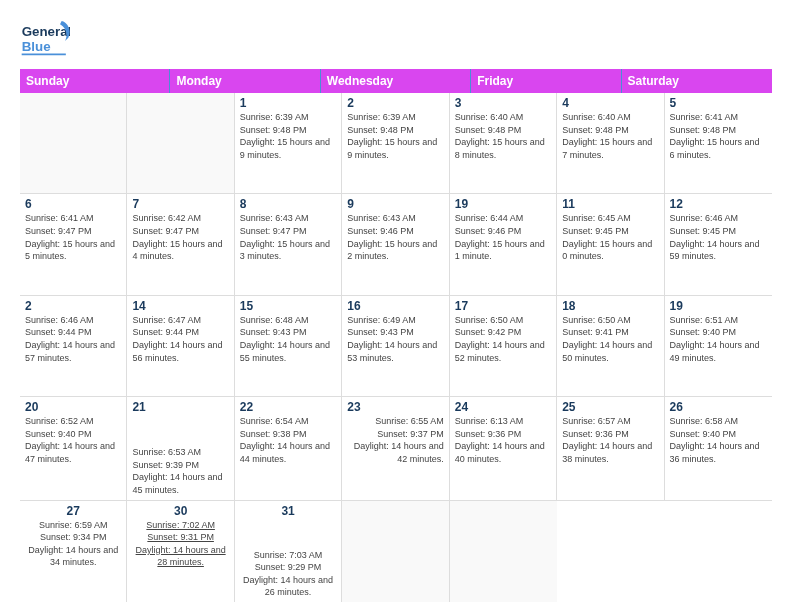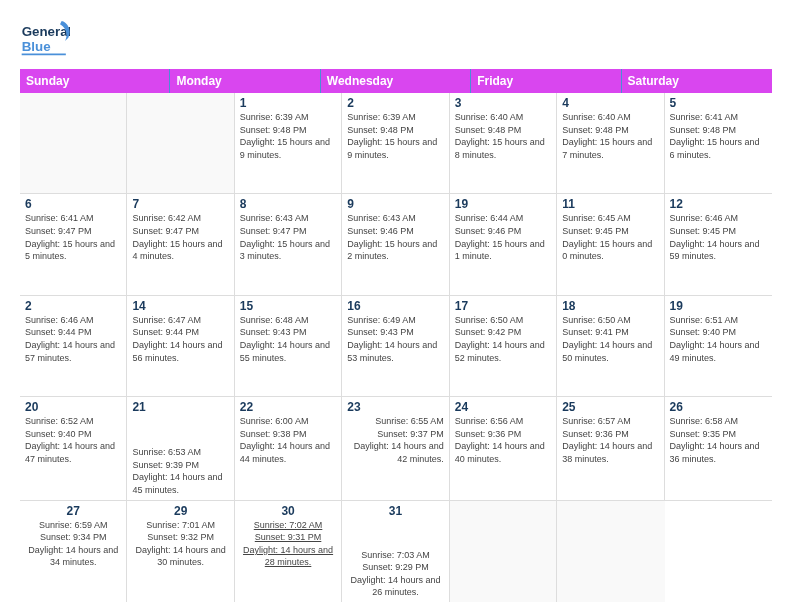--- a/index.html
+++ b/index.html
@@ -256,63 +256,57 @@
 Daylight: 14 hours and 47 minutes.</div>
           </div>
           <div class="cal-cell">
             <div class="day-num">21</div>
             <div class="cell-text" style="white-space: pre-line; margin-top: 32px;">Sunrise: 6:53 AM
 Sunset: 9:39 PM
 Daylight: 14 hours and 45 minutes.</div>
           </div>
           <div class="cal-cell">
             <div class="day-num">22</div>
-            <div class="cell-text" style="white-space: pre-line;">Sunrise: 6:00 AM
+            <div class="cell-text" style="white-space: pre-line;">Sunrise: 6:54 AM
 Sunset: 9:38 PM
 Daylight: 14 hours and 44 minutes.</div>
           </div>
           <div class="cal-cell">
             <div class="day-num">23</div>
             <div class="cell-text" style="white-space: pre-line; text-align: right;">Sunrise: 6:55 AM
 Sunset: 9:37 PM
 Daylight: 14 hours and 42 minutes.</div>
           </div>
           <div class="cal-cell">
             <div class="day-num">24</div>
-            <div class="cell-text" style="white-space: pre-line;">Sunrise: 6:56 AM
+            <div class="cell-text" style="white-space: pre-line;">Sunrise: 6:13 AM
 Sunset: 9:36 PM
 Daylight: 14 hours and 40 minutes.</div>
           </div>
           <div class="cal-cell">
             <div class="day-num">25</div>
             <div class="cell-text" style="white-space: pre-line;">Sunrise: 6:57 AM
 Sunset: 9:36 PM
 Daylight: 14 hours and 38 minutes.</div>
           </div>
           <div class="cal-cell">
             <div class="day-num">26</div>
             <div class="cell-text" style="white-space: pre-line;">Sunrise: 6:58 AM
-Sunset: 9:35 PM
+Sunset: 9:40 PM
 Daylight: 14 hours and 36 minutes.</div>
           </div>
         </div>
         <div class="cal-row">
           <div class="cal-cell">
             <div class="day-num">27</div>
             <div class="cell-text" style="white-space: pre-line;">Sunrise: 6:59 AM
 Sunset: 9:34 PM
 Daylight: 14 hours and 34 minutes.</div>
           </div>
           <div class="cal-cell">
-            <div class="day-num">29</div>
-            <div class="cell-text" style="white-space: pre-line;">Sunrise: 7:01 AM
-Sunset: 9:32 PM
-Daylight: 14 hours and 30 minutes.</div>
-          </div>
-          <div class="cal-cell">
             <div class="day-num">30</div>
             <div class="cell-text" style="white-space: pre-line; text-decoration: underline;">Sunrise: 7:02 AM
 Sunset: 9:31 PM
 Daylight: 14 hours and 28 minutes.</div>
           </div>
           <div class="cal-cell">
             <div class="day-num">31</div>
             <div class="cell-text" style="white-space: pre-line; margin-top: 31px;">Sunrise: 7:03 AM
 Sunset: 9:29 PM
 Daylight: 14 hours and 26 minutes.</div>

